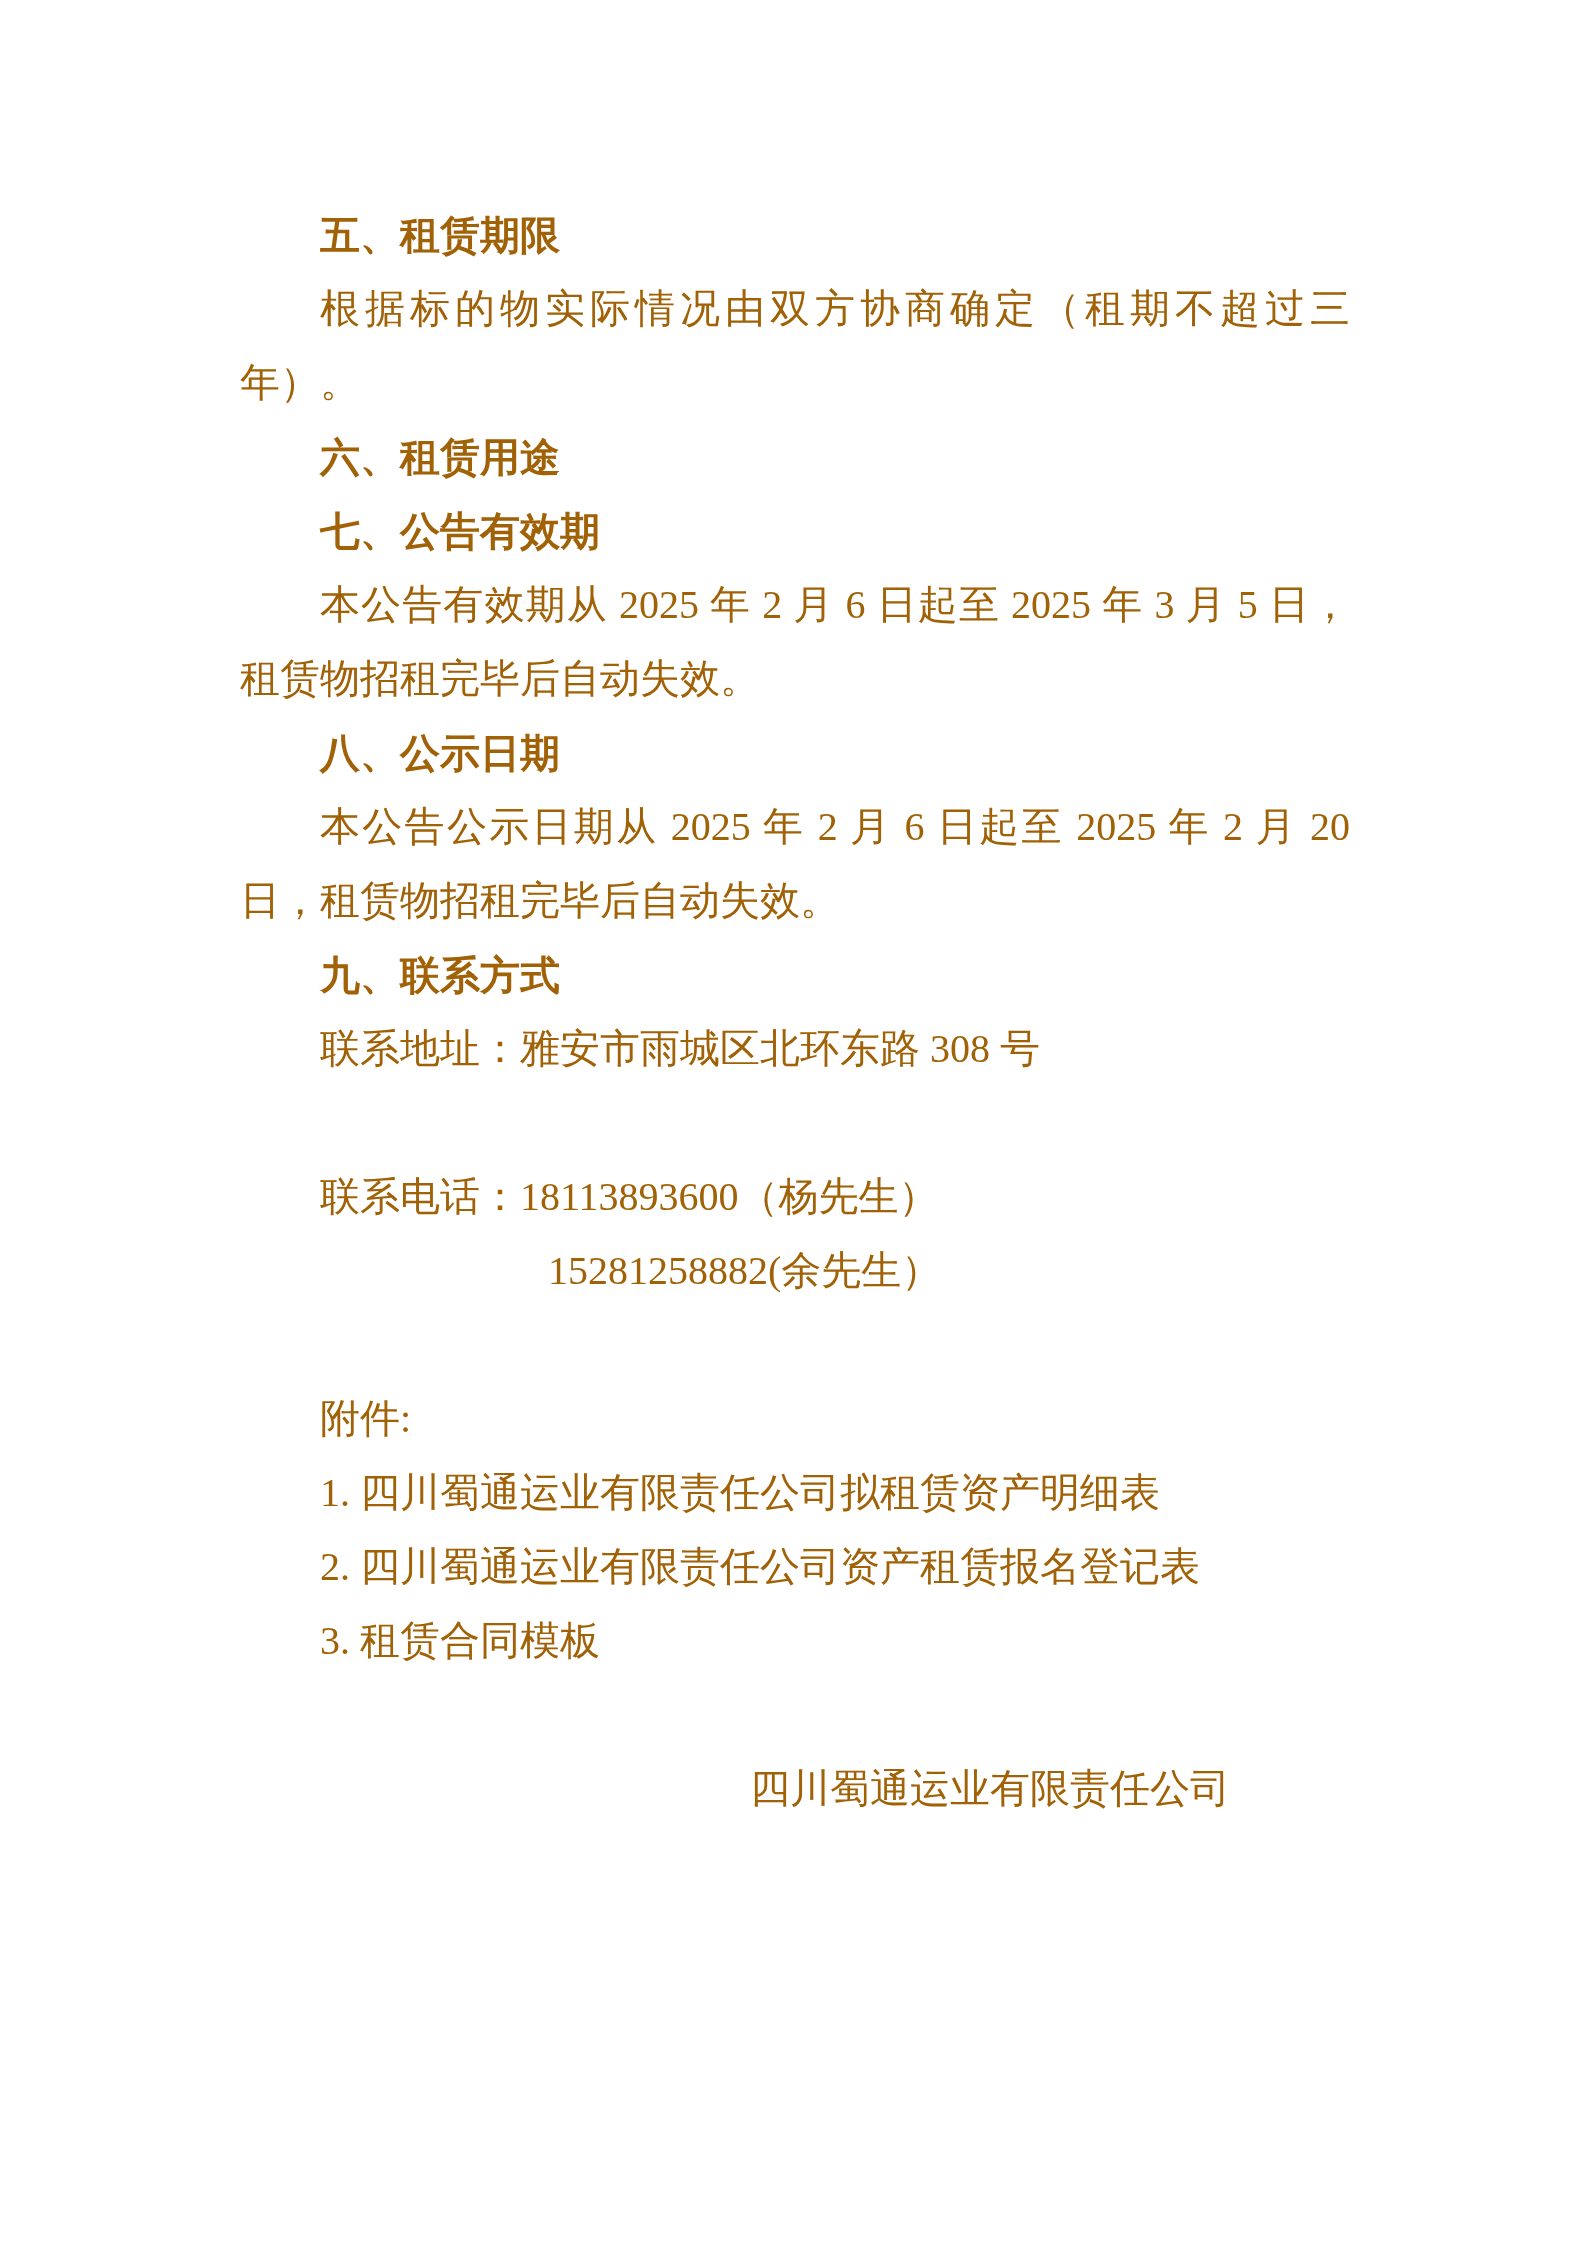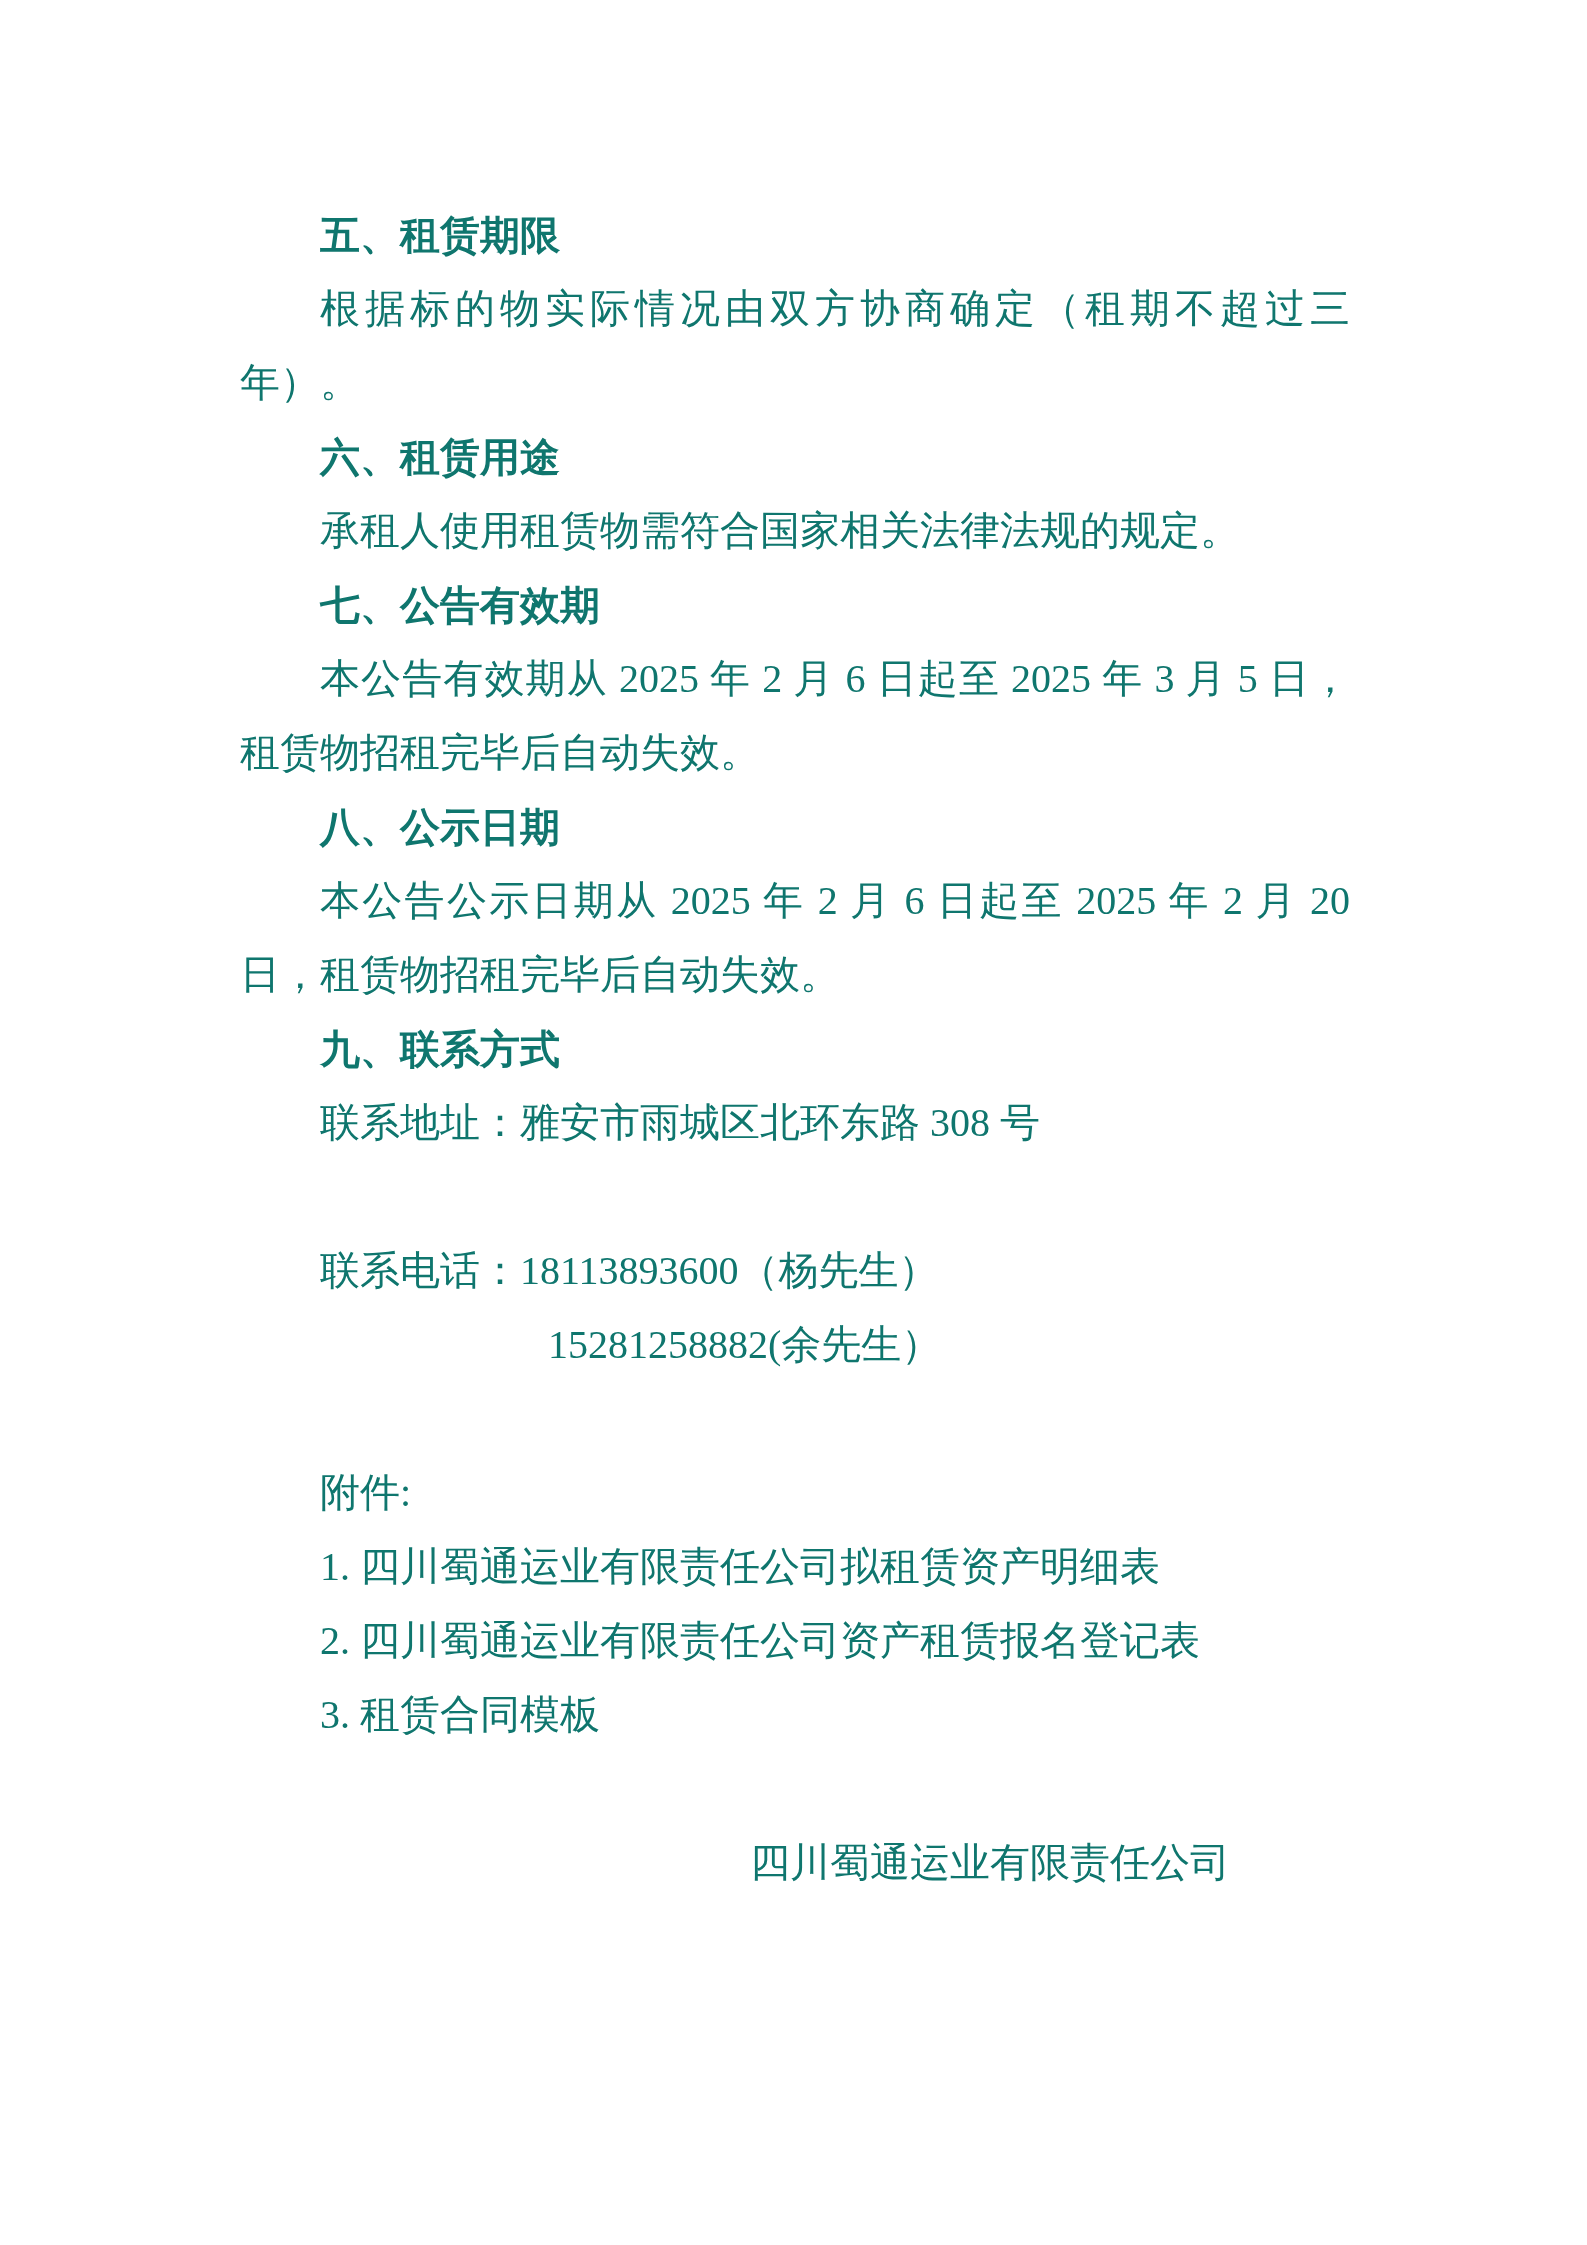--- a/index.html
+++ b/index.html
@@ -12,21 +12,21 @@
     overflow: hidden;
   }
   .doc {
     position: absolute;
     left: 240px;
     top: 198px;
     width: 1110px;
     font-family: "Liberation Serif", serif;
     font-size: 40px;
     line-height: 74px;
-    color: #0f766e;
+    color: #a16207;
   }
   .heading {
     font-family: "Liberation Sans", sans-serif;
     font-weight: 700;
     text-indent: 80px;
     white-space: nowrap;
   }
   .para {
     text-indent: 80px;
     text-align: justify;
@@ -54,21 +54,20 @@
 </head>
 <body>
 
 <div class="page">
   <div class="doc">
 
     <div class="heading">五、租赁期限</div>
     <div class="para">根据标的物实际情况由双方协商确定（租期不超过三年）。</div>
 
     <div class="heading">六、租赁用途</div>
-    <div class="para">承租人使用租赁物需符合国家相关法律法规的规定。</div>
 
     <div class="heading">七、公告有效期</div>
     <div class="para">本公告有效期从 2025 年 2 月 6 日起至 2025 年 3 月 5 日，租赁物招租完毕后自动失效。</div>
 
     <div class="heading">八、公示日期</div>
     <div class="para">本公告公示日期从 2025 年 2 月 6 日起至 2025 年 2 月 20 日，租赁物招租完毕后自动失效。</div>
 
     <div class="heading">九、联系方式</div>
 
     <div class="contact-line">

